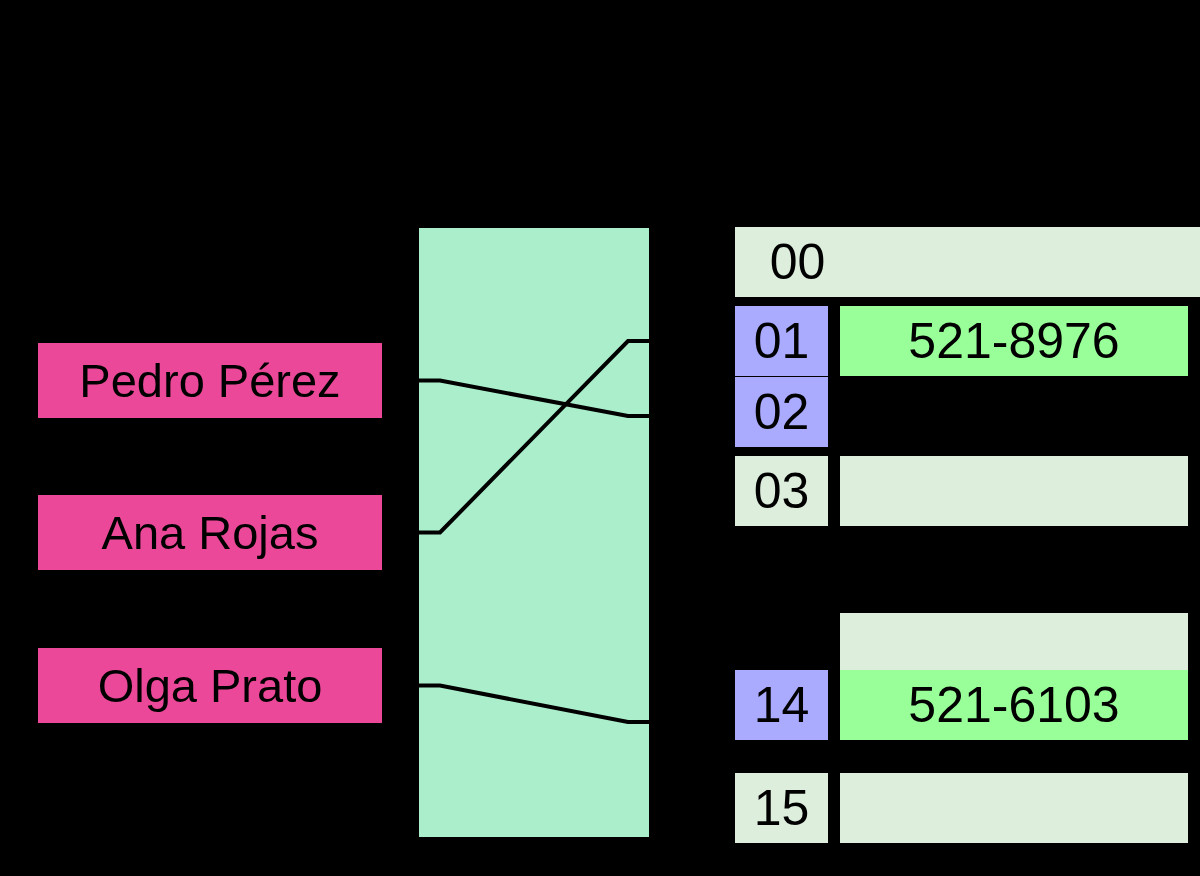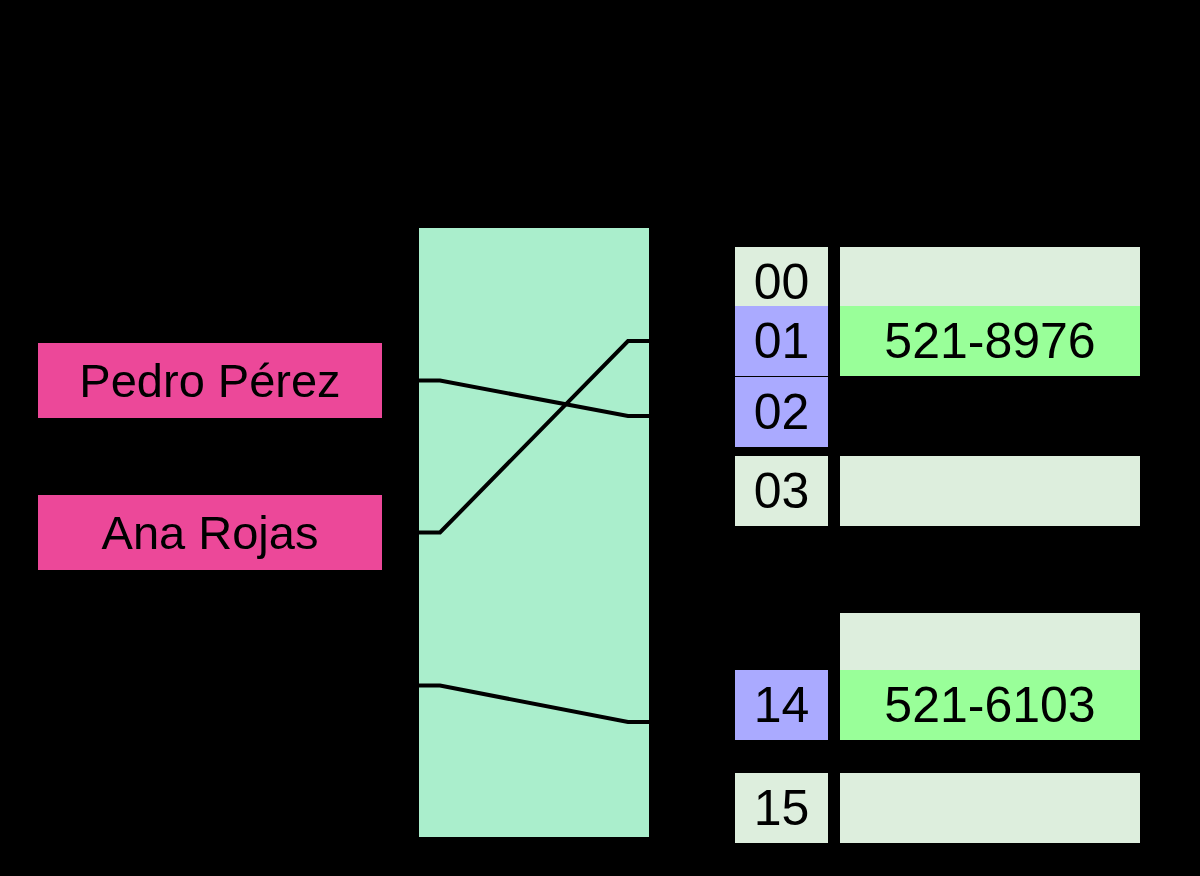--- a/index.html
+++ b/index.html
@@ -68,51 +68,54 @@
     background: #ddeedd;
     display: flex;
     align-items: center;
     justify-content: center;
     font-size: 50px;
     line-height: 1;
   }
   .vcell {
     position: absolute;
     left: 840px;
-    width: 300px;
+    width: 348px;
     height: 70px;
     background: #ddeedd;
     display: flex;
     align-items: center;
     justify-content: center;
     font-size: 50px;
     line-height: 1;
     white-space: nowrap;
   }
   .hl-key { background: #aaaaff; }
   .hl-val { background: #99ff99; }
 
-  .r-t0 { top: 247px; }
+  .r-t0 { top: 227px; padding-left: 16px; }
   .r-t1 { top: 306px; }
   .r-t2 { top: 377px; }
   .r-t3 { top: 456px; }
   .r-b0 { top: 613px; }
   .r-b1 { top: 670px; }
   .r-b2 { top: 763px; margin-top: 10px; }
 </style>
 </head>
 <body>
 
 <div class="stage">
 
   <div class="key-box kb0">
     <span>Pedro Pérez</span>
   </div>
   <div class="key-box kb1">
     <span>Ana Rojas</span>
+  </div>
+  <div class="key-box kb2">
+    <span>Olga Prato</span>
   </div>
 
   <div class="hash-box"></div>
 
   <svg class="lines" viewBox="0 0 1200 876" aria-hidden="true">
     <path d="M 382,380.5 L 440,380.5 L 628,416 L 730,416"></path>
     <path d="M 382,532.5 L 440,532.5 L 628,341 L 730,341"></path>
     <path d="M 382,685.5 L 440,685.5 L 628,722 L 730,722"></path>
   </svg>
 

